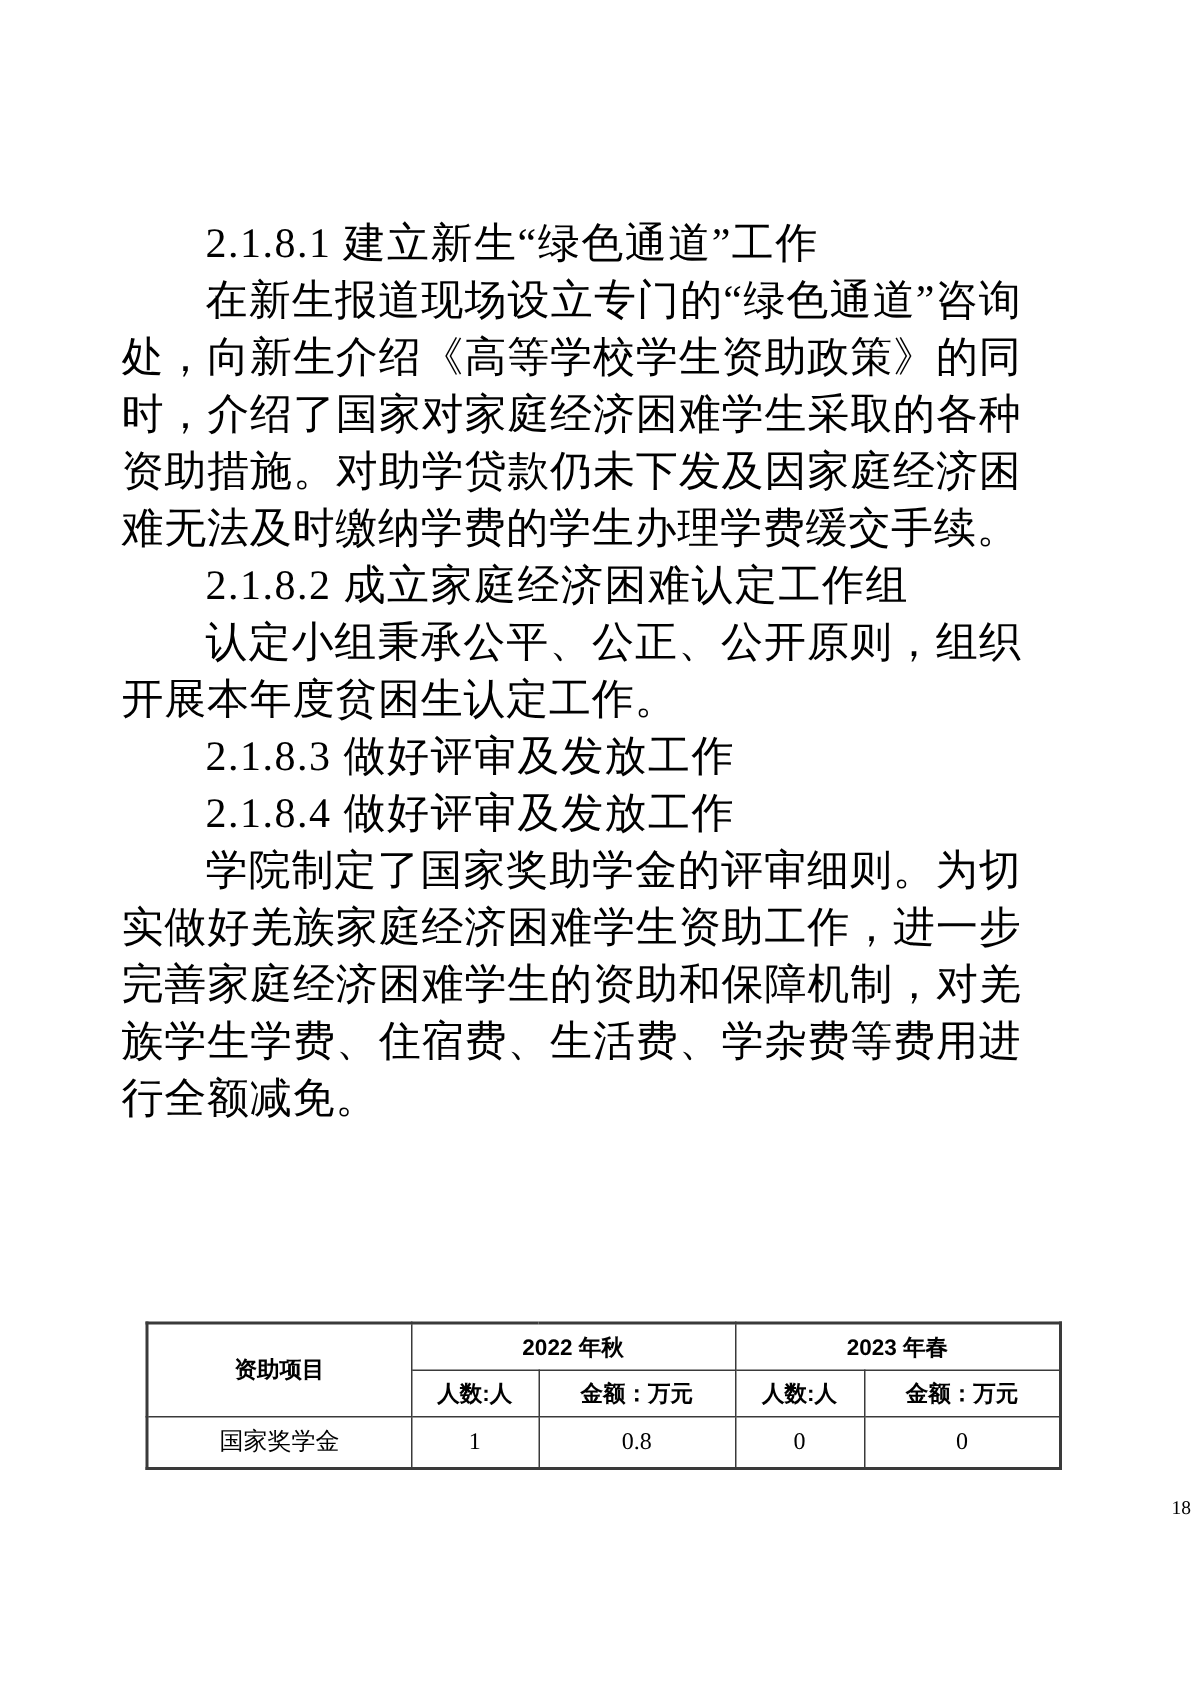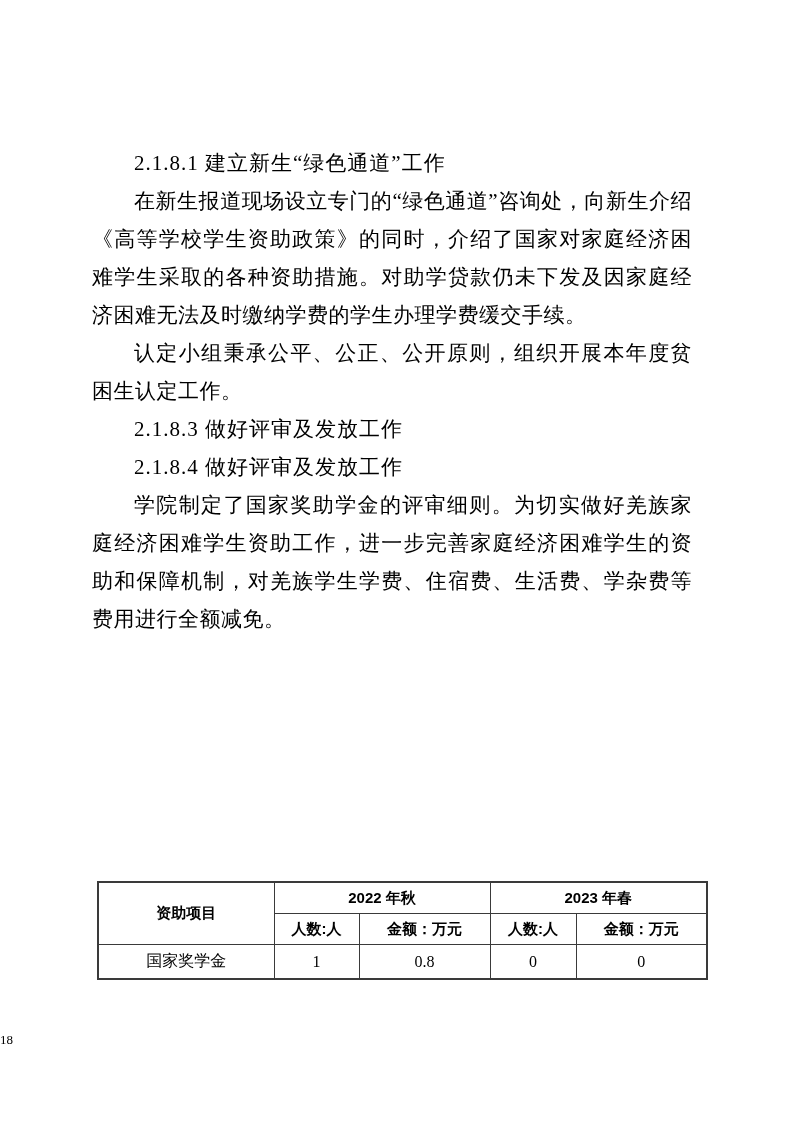--- a/index.html
+++ b/index.html
@@ -7,24 +7,24 @@
     position: relative;
     width: 794px;
     height: 1122px;
     background: #ffffff;
     color: #000000;
     font-family: "Liberation Serif", "DejaVu Serif", serif;
     overflow: hidden;
   }
   .content {
     position: absolute;
-    left: 92px;
+    left: 81px;
     top: 144px;
     width: 600px;
-    font-size: 21px;
+    font-size: 28px;
     line-height: 38px;
   }
   .content p {
     margin: 0;
     text-indent: 2em;
     text-align: justify;
     text-justify: inter-character;
     letter-spacing: 0.5px;
   }
   .content p.heading {
@@ -66,35 +66,36 @@
     font-weight: bold;
     font-size: 15px;
   }
   td.data {
     font-family: "Liberation Serif", "DejaVu Serif", serif;
     font-size: 16px;
   }
   .page-number {
     position: absolute;
     left: 0;
-    top: 1032px;
+    top: 997px;
     width: 794px;
-    text-align: left;
+    text-align: right;
     font-size: 13px;
   }
 </style>
 </head>
 <body>
 
 <div class="page">
 
   <div class="content">
     <p class="heading">2.1.8.1 建立新生“绿色通道”工作</p>
     <p class="para">在新生报道现场设立专门的“绿色通道”咨询处，向新生介绍《高等学校学生资助政策》的同时，介绍了国家对家庭经济困难学生采取的各种资助措施。对助学贷款仍未下发及因家庭经济困难无法及时缴纳学费的学生办理学费缓交手续。</p>
 
+    <p class="heading">2.1.8.2 成立家庭经济困难认定工作组</p>
     <p class="para">认定小组秉承公平、公正、公开原则，组织开展本年度贫困生认定工作。</p>
 
     <p class="heading">2.1.8.3 做好评审及发放工作</p>
 
     <p class="heading">2.1.8.4 做好评审及发放工作</p>
     <p class="para">学院制定了国家奖助学金的评审细则。为切实做好羌族家庭经济困难学生资助工作，进一步完善家庭经济困难学生的资助和保障机制，对羌族学生学费、住宿费、生活费、学杂费等费用进行全额减免。</p>
   </div>
 
 
   <table class="aid-table">

